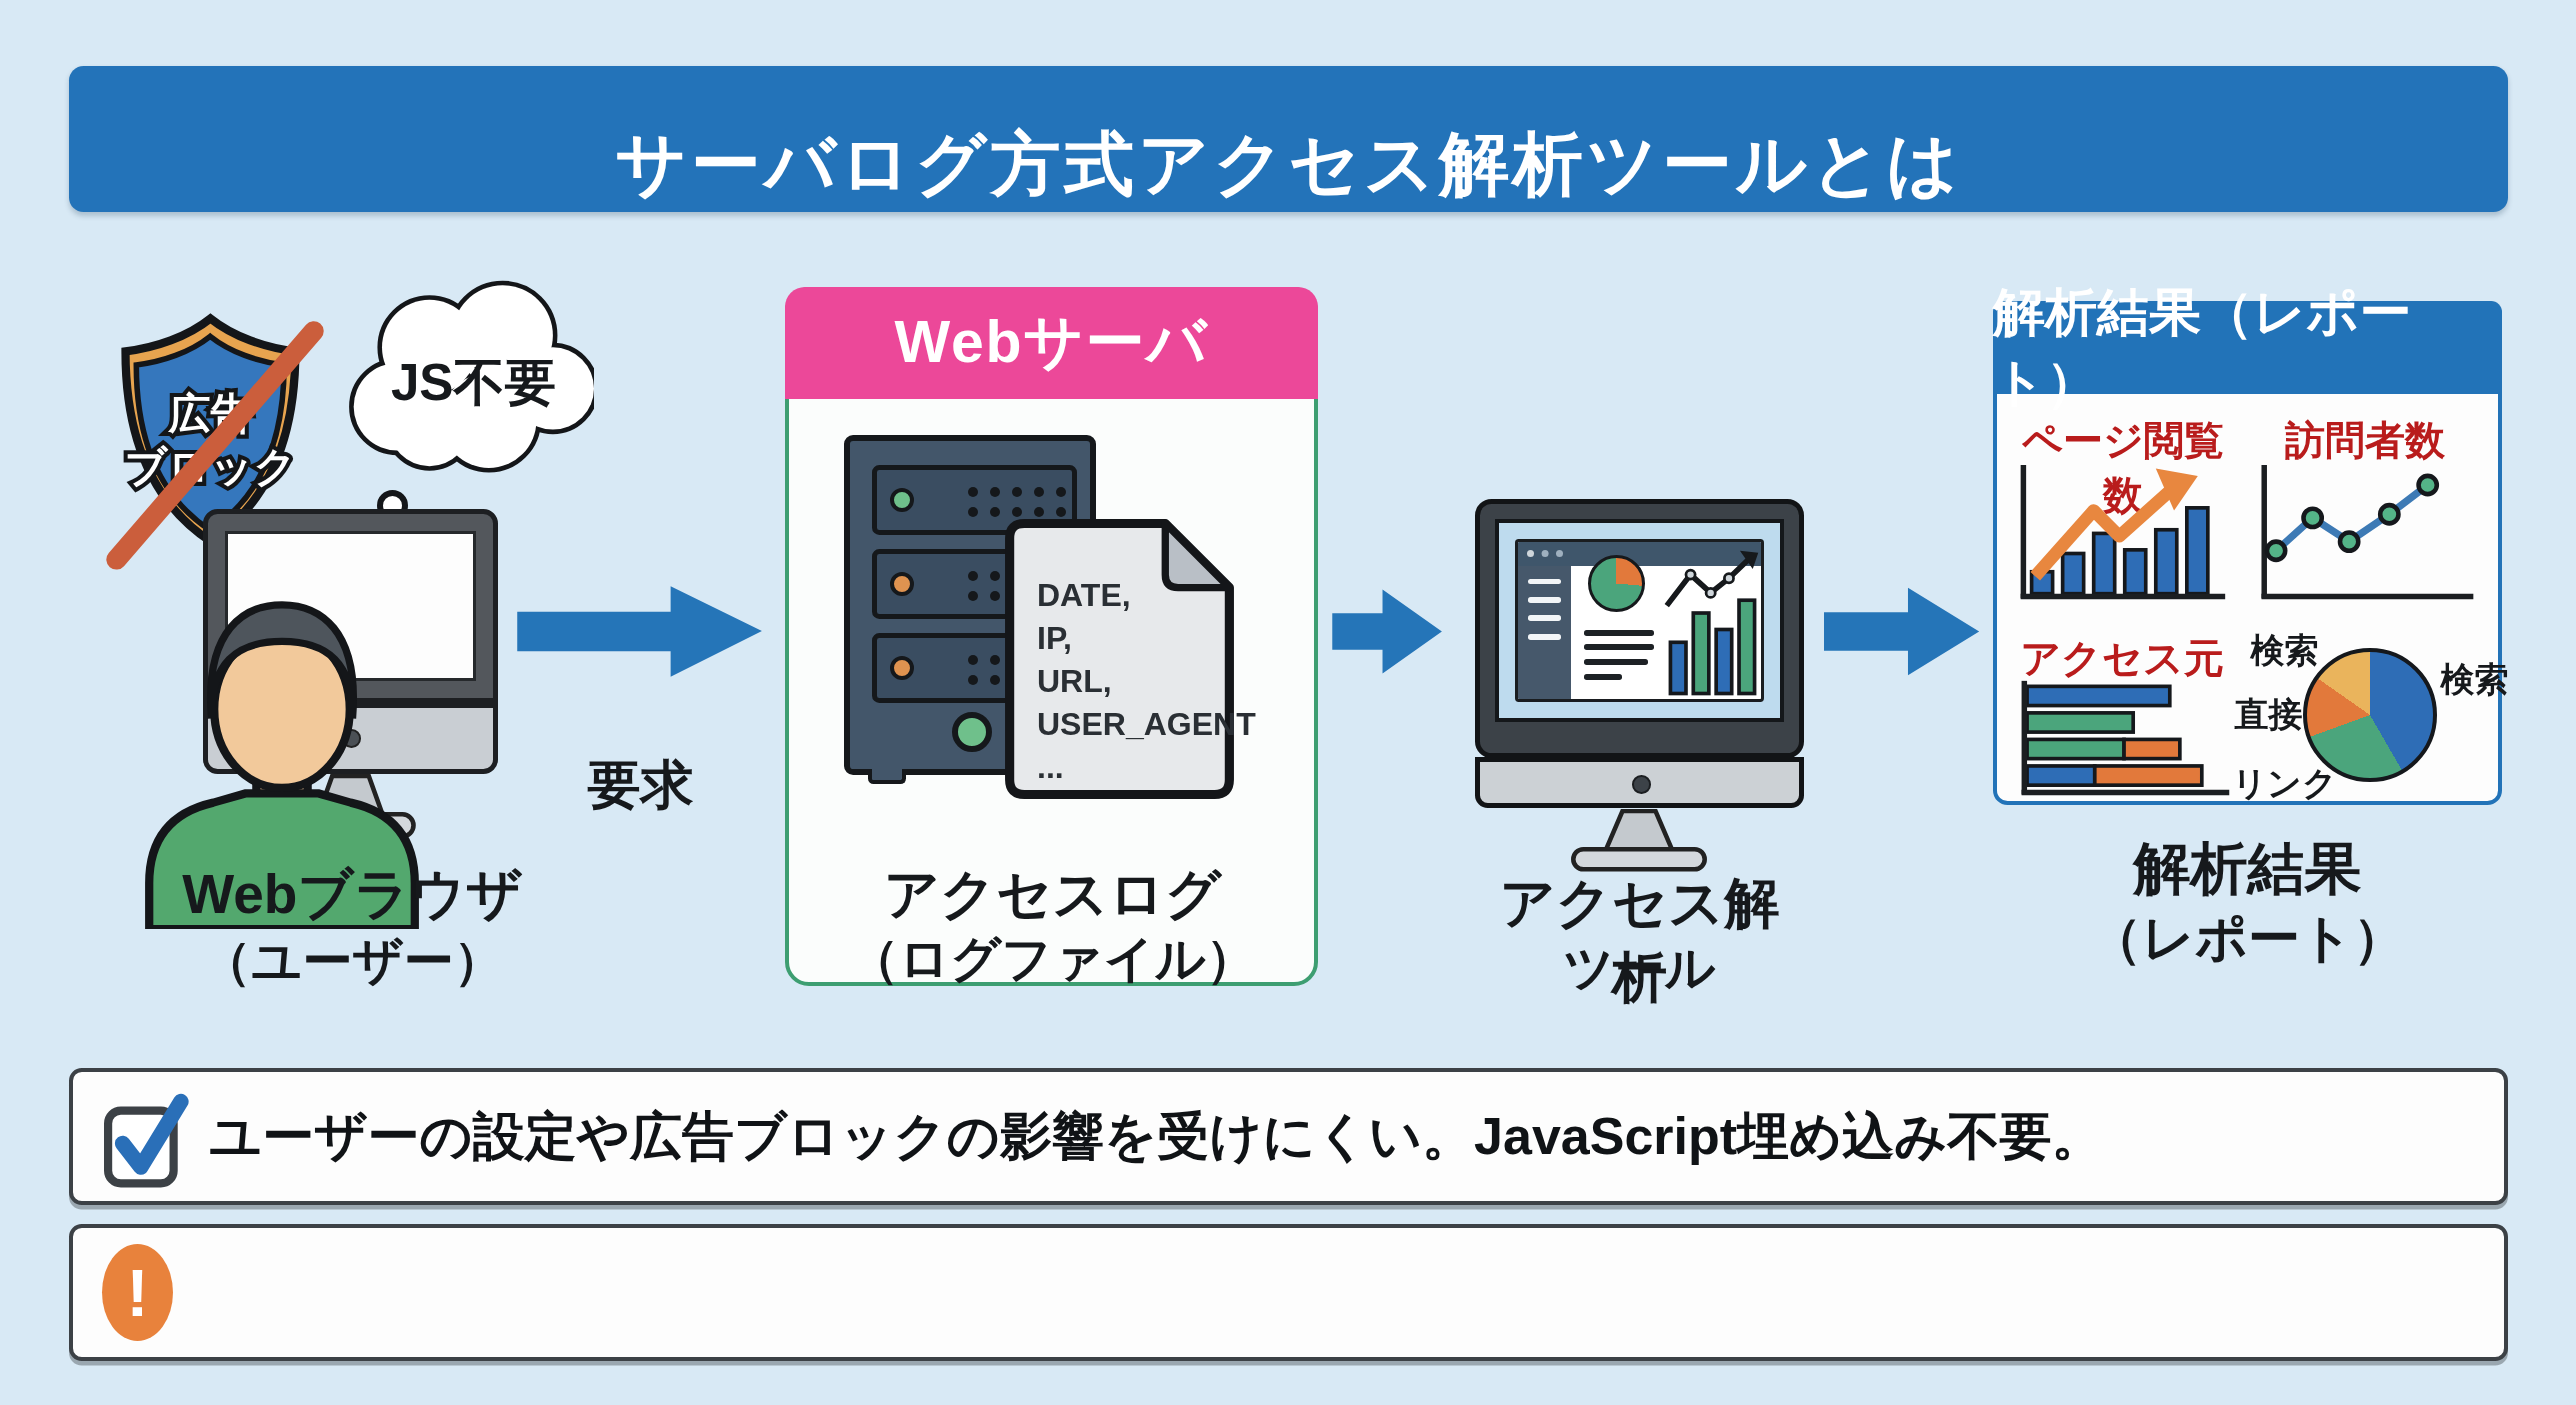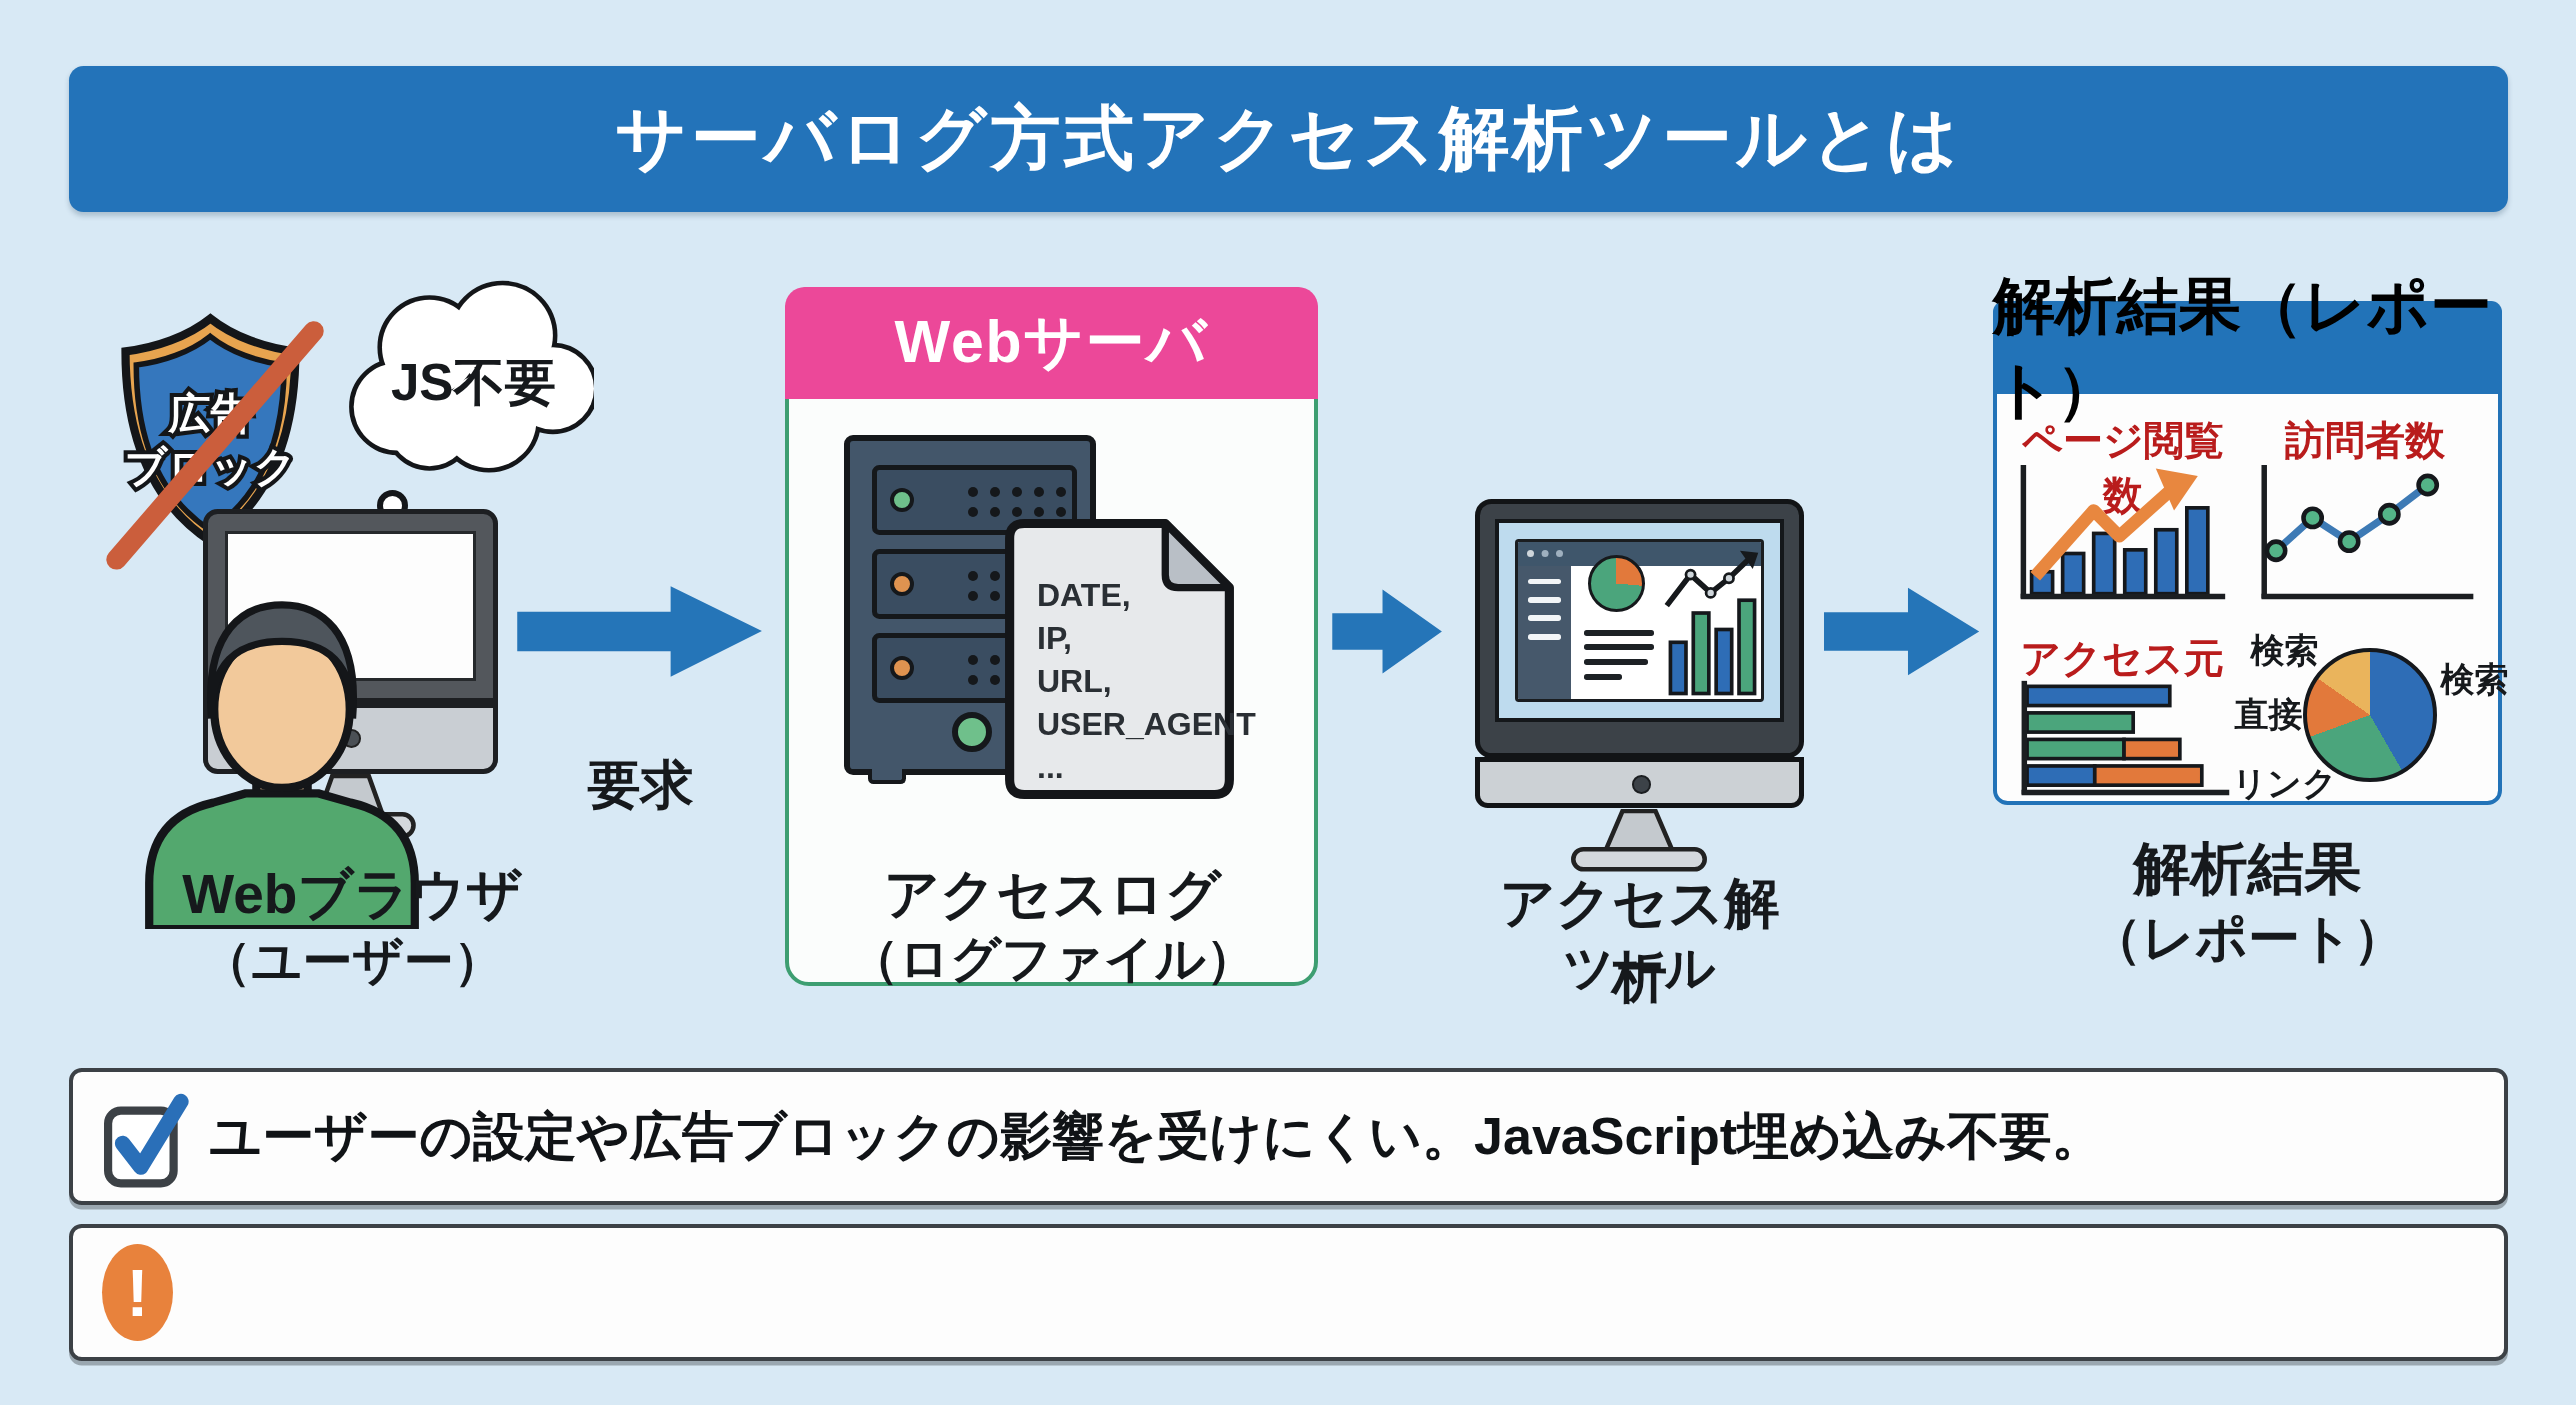--- a/index.html
+++ b/index.html
@@ -3,21 +3,21 @@
 <meta charset="utf-8">
 <style>
   html,body{margin:0;padding:0;background:#d8e9f5;}
   #canvas{position:relative;width:2576px;height:1405px;background:#d8e9f5;overflow:hidden;
           font-family:"Liberation Sans","DejaVu Sans",sans-serif;color:#16191c;}
   .abs{position:absolute;}
   .center{text-align:center;}
 
   
   #title-bar{left:69px;top:66px;width:2439px;height:146px;background:#2373b9;border-radius:14.6px;
-             display:flex;align-items:center;justify-content:center;box-shadow:0 3.7px 5.5px rgba(40,70,100,.25);}
+             display:flex;align-items:flex-end;justify-content:center;box-shadow:0 3.7px 5.5px rgba(40,70,100,.25);}
   #title-bar span{color:#fff;font-size:70px;font-weight:bold;letter-spacing:3.7px;}
 
   
   .caption1{font-size:55px;font-weight:bold;color:#16191c;}
   .caption2{font-size:50px;font-weight:bold;color:#16191c;}
 
   
   #m1-frame{left:203px;top:509px;width:295px;height:194px;background:#53575c;border:5.5px solid #1d1f22;
             border-radius:14.6px 14.6px 0 0;box-sizing:border-box;}
   #m1-screen{left:225px;top:531px;width:251px;height:150px;background:#fdfdfd;border:3.7px solid #26292c;box-sizing:border-box;}
@@ -62,21 +62,21 @@
   .tx-line{position:absolute;left:66px;height:5.5px;background:#1d2125;border-radius:2.7px;}
   #m2-chin{left:1475px;top:757px;width:329px;height:51px;background:#ccd1d5;border:5.5px solid #121416;
            border-radius:0 0 12.8px 12.8px;box-sizing:border-box;}
   #m2-dot{left:1632px;top:775px;width:14.6px;height:14.6px;background:#3c4248;border:2.7px solid #1b1e21;border-radius:50%;}
 
   
   #report-box{left:1993px;top:301px;width:509px;height:504px;background:#fdfdfd;border:4.6px solid #2273b8;
               border-radius:14.6px;box-sizing:border-box;}
   #report-header{left:1993px;top:301px;width:509px;height:93px;background:#2273b8;border-radius:11px 11px 0 0;
                  display:flex;align-items:center;justify-content:center;}
-  #report-header span{color:#000000;font-size:62px;font-weight:bold;}
+  #report-header span{color:#ffffff;font-size:52px;font-weight:bold;}
   .mini-title{font-size:40px;font-weight:bold;color:#b91c1c;}
   .pie-label{font-size:34px;font-weight:bold;color:#16191c;}
   #report-pie{left:2303px;top:648px;width:134px;height:134px;border-radius:50%;border:4.6px solid #15181c;box-sizing:border-box;}
 
   
   .note-box{left:69px;width:2439px;height:137px;background:#fdfdfd;border:4.6px solid #3c4146;border-radius:12.8px;
             box-sizing:border-box;box-shadow:0 4.6px 0 rgba(40,45,50,.35);}
   .note-text{left:209px;width:2269px;height:137px;display:flex;align-items:center;
              font-size:52px;font-weight:bold;color:#101316;}
   #warn-icon{left:102px;top:1244px;width:71px;height:97px;background:#e8823c;border-radius:50%;

